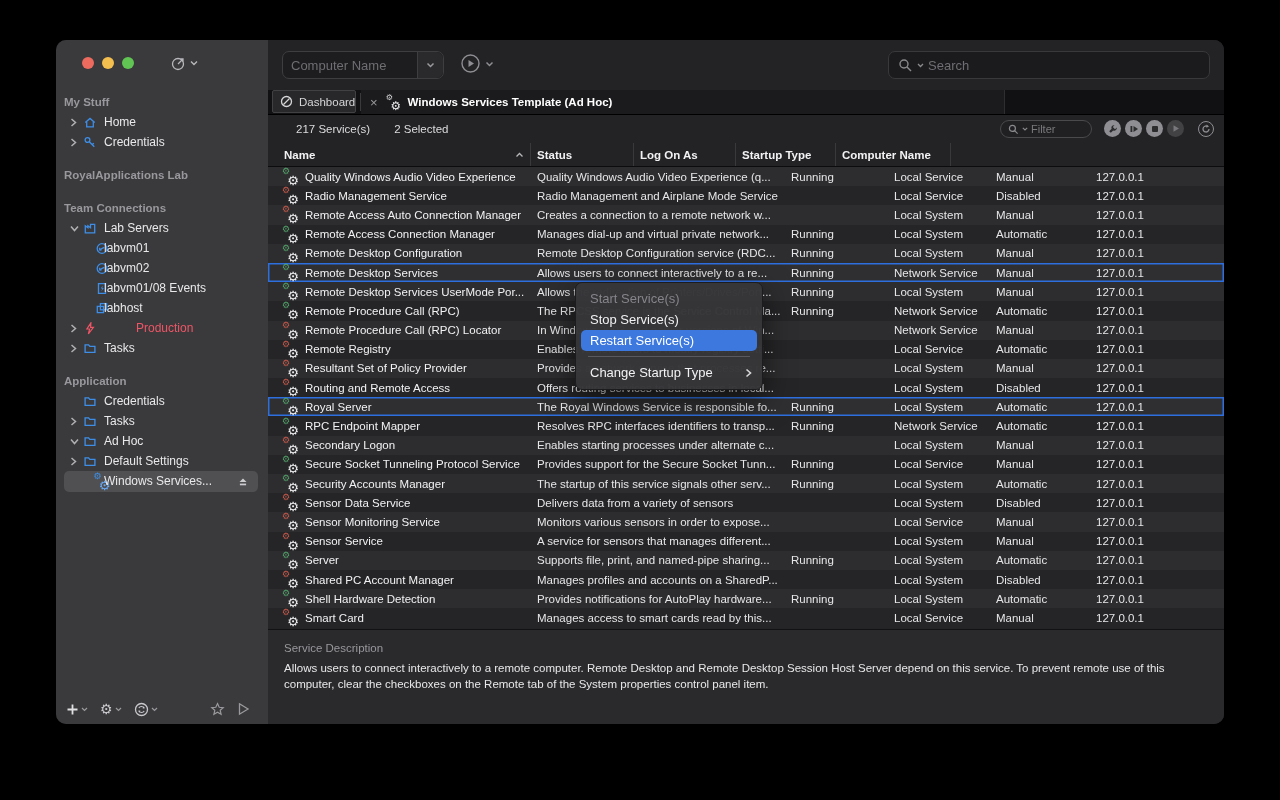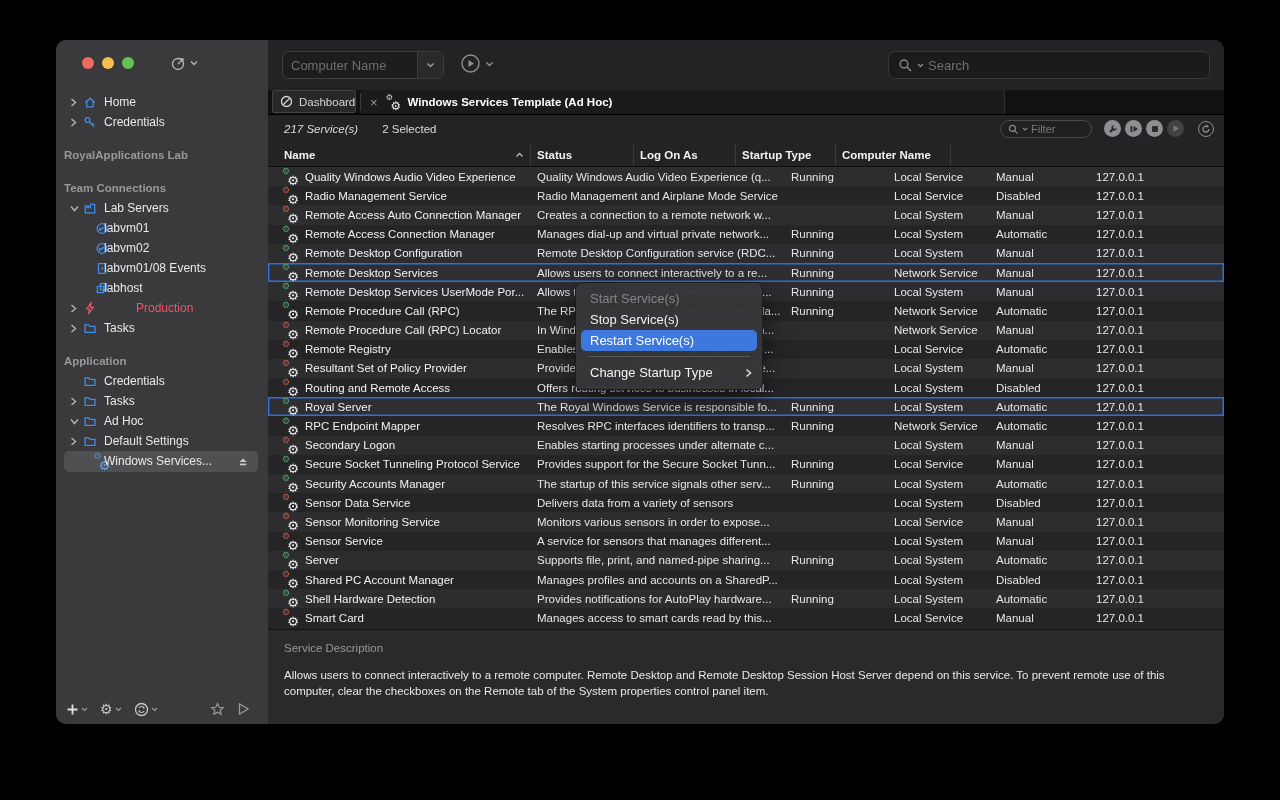--- a/index.html
+++ b/index.html
@@ -61,21 +61,21 @@
   #tab-dashboard { margin:0 0 1px 4px; width:84px; background:#28282a; border:1px solid #414144;
     border-radius:2px; display:flex; align-items:center; padding-left:7px; gap:6px;
     color:#d6d6d8; font-size:11.5px; }
   #tab-divider { width:1px; background:#3a3a3d; margin:3px 0 3px 4px; }
   #tab-active { display:flex; align-items:center; gap:7px; padding-left:9px; width:644px;
     color:#fff; font-size:11.5px; font-weight:700; background:#1b1b1d; border-right:1px solid #2e2e31; }
   .tab-close { color:#9a9a9e; font-size:13px; font-weight:400; }
 
   #countbar { height:28px; flex:none; background:#232325; display:flex; align-items:center;
     position:relative; font-size:11.5px; color:#dcdcde; }
-  #count-label { margin-left:16px;font-style:italic; }
+  #count-label { margin-left:28px; }
   #selected-label { margin-left:24px; }
   #filter-field { position:absolute; left:732px; top:5px; width:92px; height:18px;
     border:1px solid #4a4a4d; border-radius:9px; display:flex; align-items:center; padding:0 7px; gap:3px; color:#8a8a8e; background:#202022; }
   #filter-field input { flex:1; min-width:0; background:transparent; border:none; outline:none;
     color:#e8e8e8; font-size:11px; font-family:inherit; }
   #filter-field input::placeholder { color:#7a7a7e; }
   #action-icons { position:absolute; left:836px; top:5px; display:flex; align-items:center; }
   .circ-btn { width:17px; height:17px; border-radius:50%; background:#8e8e93; margin-right:4px;
     display:flex; align-items:center; justify-content:center; }
   .circ-btn.disabled { background:#424245; }
@@ -95,21 +95,21 @@
   .trow { height:19.2px; display:flex; align-items:center; font-size:11.5px; color:#e6e6e8;
     position:relative; }
   .trow:nth-child(odd) { background:#2d2d2f; }
   .trow:nth-child(even) { background:#252527; }
   .trow.selected { box-shadow:inset 0 0 0 1.5px #2e6fe0; background:#2f2f31; }
   .tcell { padding-left:6px; white-space:nowrap; overflow:hidden; height:100%; display:flex; align-items:center; }
   .tcell.namec { padding-left:14px; gap:7px; color:#f2f2f4; }
   .g-small.run { color:#53a06a; } .g-small.stop { color:#c2594b; }
 
   #desc-panel { flex:1; background:#2a2a2c; border-top:1px solid #121214; padding:12px 16px; }
-  #desc-title { color:#98989d; font-size:11.5px; margin-bottom:14px; }
+  #desc-title { color:#98989d; font-size:11.5px; margin-bottom:7px; }
   #desc-text { color:#e8e8ea; font-size:11.5px; line-height:1.35; max-width:930px; }
 
   
   #ctx-menu { position:absolute; left:575px; top:282px; width:188px; background:rgba(54,54,57,0.98);
     border:1px solid #1c1c1e; border-radius:7px; box-shadow:0 10px 30px rgba(0,0,0,0.55);
     padding:5px 0 6px 0; font-size:13px; z-index:50; }
   .menu-item { height:21px; display:flex; align-items:center; padding:0 10px 0 14px;
     color:#f2f2f4; position:relative; }
   .menu-item.disabled { color:#85858a; }
   .menu-item.highlight { background:#3c78dd; margin:0 5px; padding-left:9px; border-radius:5px; color:#fff; }
@@ -136,20 +136,21 @@
             </svg>
         </span>
         <span>
           <svg width="8" height="6" viewBox="0 0 8 6">
               <path d="M1 1.5 L4 4.5 L7 1.5" fill="none" stroke="#b8b8bc" stroke-width="1.4"></path>
             </svg>
         </span>
       </div>
     </div>
     <div id="side-scroll">
+        <div class="sec-header">My Stuff</div>
         <div class="side-item">
           <span class="chev">
             <svg width="7" height="9" viewBox="0 0 7 9">
               <path d="M1.5 1 L5.5 4.5 L1.5 8" fill="none" stroke="#b0b0b4" stroke-width="1.5"></path>
             </svg>
           </span>
           <span class="ic">
             <svg width="14" height="13" viewBox="0 0 13 13">
               <path d="M1.8 6.6 L6.5 2.4 L11.2 6.6" stroke="#3e8ee8" stroke-width="1.3" fill="none"></path>
               <path d="M3.2 5.8 V10.8 H9.8 V5.8" stroke="#3e8ee8" stroke-width="1.3" fill="none"></path>

